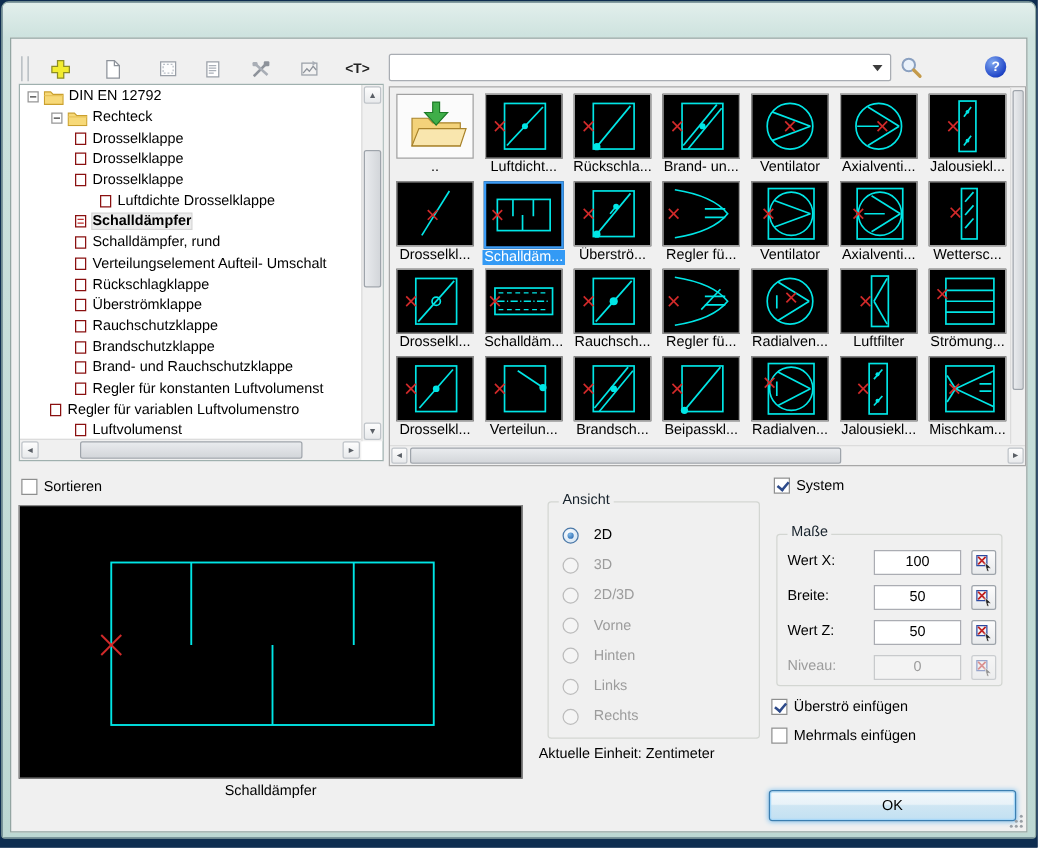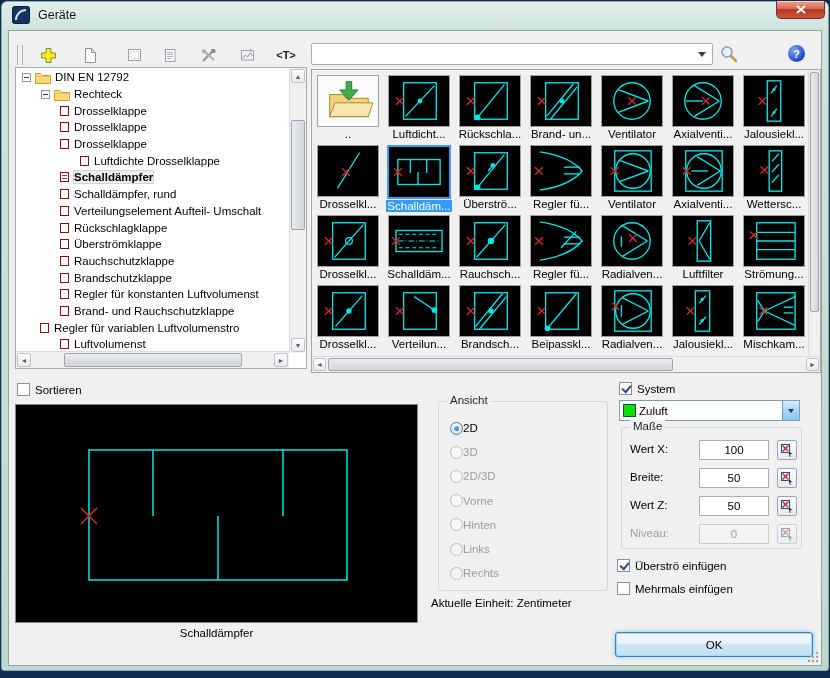--- a/index.html
+++ b/index.html
@@ -61,21 +61,21 @@
   .cb{width:13px;height:13px;background:#fff;border:1px solid #8e8f8f;position:relative;display:inline-block;vertical-align:-2px;flex:0 0 13px;}
   .cb.checked::after{content:"";position:absolute;left:2px;top:2px;width:7px;height:4px;
      border-left:2px solid #2d4a8a;border-bottom:2px solid #2d4a8a;transform:rotate(-50deg);}
   .cbrow{position:absolute;display:flex;align-items:center;gap:5px;font-size:11.5px;color:#000;}
   .preview{position:absolute;left:6px;top:373px;width:403px;height:219px;background:#000;border:1px solid #888;}
   .preview-caption{position:absolute;left:6px;top:596px;width:403px;text-align:center;font-size:11.5px;color:#000;}
 
   
   .groupbox{position:absolute;border:1px solid #d3d6d2;border-radius:3px;}
   .gb-legend{position:absolute;top:-8px;left:8px;background:#f0f0f0;padding:0 3px;font-size:11.5px;color:#17222c;}
-  .radio-row{position:absolute;left:11px;display:flex;align-items:center;gap:0;font-size:11.5px;height:16px;}
+  .radio-row{position:absolute;left:11px;display:flex;align-items:center;gap:12px;font-size:11.5px;height:16px;}
   .radio{width:13px;height:13px;border-radius:50%;border:1px solid #8e8f8f;background:#fff;position:relative;flex:0 0 13px;}
   .radio.sel{border-color:#4a78a8;background:radial-gradient(circle at 40% 35%,#fff, #dce9f5 60%);}
   .radio.sel::after{content:"";position:absolute;left:3px;top:3px;width:5px;height:5px;border-radius:50%;
      background:radial-gradient(circle at 35% 30%,#7fb8e8,#1f5fa8);}
   .radio.dis{border-color:#bcbcbc;background:#f5f5f5;}
   .radio-row.dis{color:#9c9c9c;}
   .unit-text{position:absolute;left:422px;top:566px;font-size:11.5px;color:#000;}
 
   
   .sys-combo{position:absolute;left:610px;top:369px;width:181px;height:21px;background:#fff;border:1px solid #7f9db9;display:flex;align-items:center;}
@@ -99,32 +99,20 @@
      border:1px solid #3c7fb1;border-radius:3px;box-shadow:0 0 0 1px #a8d8f8 inset, 0 0 4px #7fc0ef;
      display:flex;align-items:center;justify-content:center;}
   .resize-grip{position:absolute;right:2px;bottom:2px;width:12px;height:12px;}
 </style>
 </head>
 <body>
 
 <div class="window">
   <div class="glass"></div>
 
-  <div class="titlebar">
-    <svg class="app-icon" viewBox="0 0 18 18">
-      <rect x="0.5" y="0.5" width="17" height="17" rx="2" fill="#16335f" stroke="#0a1d3a"></rect>
-      <path d="M4,14 A10,10 0 0 1 14,4" fill="none" stroke="#cfe0f0" stroke-width="2"></path>
-    </svg>
-    <span class="title-text">Geräte</span>
-    <div class="close-btn">
-      <svg width="10" height="9" viewBox="0 0 10 9">
-        <path d="M1,1 L9,8 M9,1 L1,8" stroke="#fff" stroke-width="2"></path>
-      </svg>
-    </div>
-  </div>
 
   <div class="client">
 
     <div class="tb-grip"></div>
     <div class="tb-btn" style="left:27px">
       <svg width="17" height="17" viewBox="0 0 17 17">
         <path d="M6,1.5 h5 v4.5 h4.5 v5 h-4.5 v4.5 h-5 v-4.5 h-4.5 v-5 h4.5 z" fill="#f2ec30" stroke="#8d8d23"></path>
       </svg>
     </div>
     <div class="tb-btn" style="left:69px">
@@ -238,25 +226,25 @@
           <div class="trow" style="padding-left: 44px;">
             <span class="devbox"></span>
             <span class="tlabel">Rauchschutzklappe</span>
           </div>
           <div class="trow" style="padding-left: 44px;">
             <span class="devbox"></span>
             <span class="tlabel">Brandschutzklappe</span>
           </div>
           <div class="trow" style="padding-left: 44px;">
             <span class="devbox"></span>
+            <span class="tlabel">Brand- und Rauchschutzklappe</span>
+          </div>
+          <div class="trow" style="padding-left: 44px;">
+            <span class="devbox"></span>
             <span class="tlabel">Regler für konstanten Luftvolumenst</span>
-          </div>
-          <div class="trow" style="padding-left: 44px;">
-            <span class="devbox"></span>
-            <span class="tlabel">Brand- und Rauchschutzklappe</span>
           </div>
           <div class="trow" style="padding-left: 24px;">
             <span class="devbox"></span>
             <span class="tlabel">Regler für variablen Luftvolumenstro</span>
           </div>
           <div class="trow" style="padding-left: 44px;">
             <span class="devbox"></span>
             <span class="tlabel">Luftvolumenst</span>
           </div>
         </div>
@@ -691,27 +679,20 @@
             <span>Rechts</span>
           </div>
         </div>
     </fieldset>
     <div class="unit-text">Aktuelle Einheit: Zentimeter</div>
 
     <div class="cbrow" style="left:610px;top:351px;">
       <span class="cb checked"></span>
       <span>System</span>
     </div>
-    <div class="sys-combo">
-      <span class="swatch" id="sys-swatch" style="background: rgb(13, 221, 13);"></span>
-      <span class="val">Zuluft</span>
-      <span class="dd">
-          <i></i>
-        </span>
-    </div>
 
     <fieldset class="groupbox" style="left:610px;top:396px;width:181px;height:122px;">
       <span class="gb-legend">Maße</span>
       <div id="masse-rows">
           <div class="mrow-label" style="top: 15px;">Wert X:</div>
           <input class="minput" value="100" style="top: 12px;">
           <div class="pickbtn" style="top: 12px;">
             <svg width="15" height="15" viewBox="0 0 15 15">
               <rect x="1.5" y="1.5" width="8" height="8" fill="none" stroke="#2c49a0"></rect>
               <path d="M2.5,2.5 L8.5,8.5 M8.5,2.5 L2.5,8.5" stroke="#c02020" stroke-width="1.4"></path>

